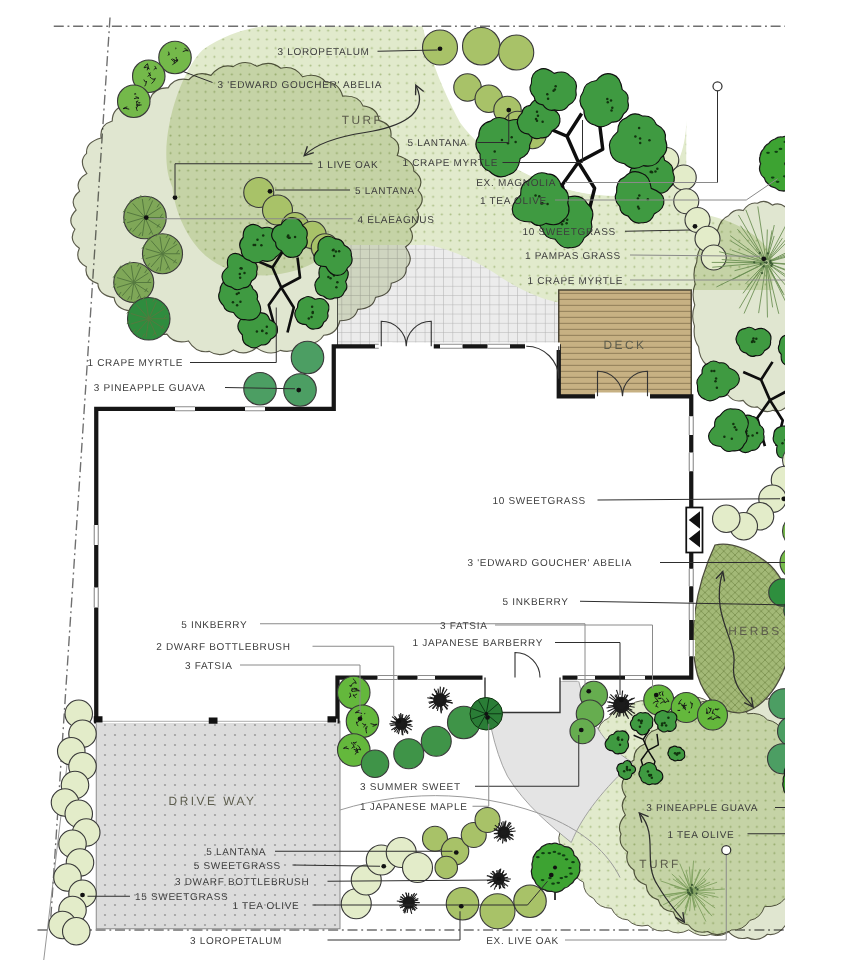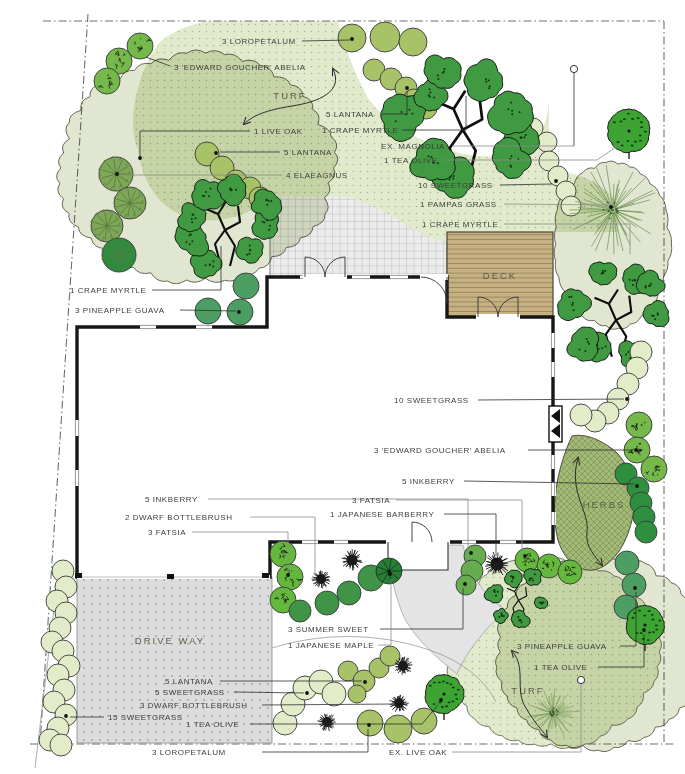--- a/index.html
+++ b/index.html
@@ -1,16 +1,16 @@
 <!DOCTYPE html>
 <html><head>
 <meta charset="utf-8">
 <style>
   html,body{margin:0;padding:0;background:#ffffff;}
-  .canvas{width:685px;height:774px;position:relative;background:#fff;overflow:hidden;text-decoration:underline;}
+  .canvas{width:628px;height:774px;position:relative;background:#fff;overflow:hidden;text-decoration:underline;}
   svg{display:block;}
   text{font-family:"Liberation Sans","DejaVu Sans",sans-serif;}
   .plant-label{font-size:8px;letter-spacing:.55px;fill:#3d3d3d;}
   .area-label{font-size:9.5px;letter-spacing:2px;fill:#5c5c4c;}
 </style>
 </head>
 <body>
 
 <div class="canvas">
   <svg id="plan" width="685" height="774" viewBox="0 0 685 774">

